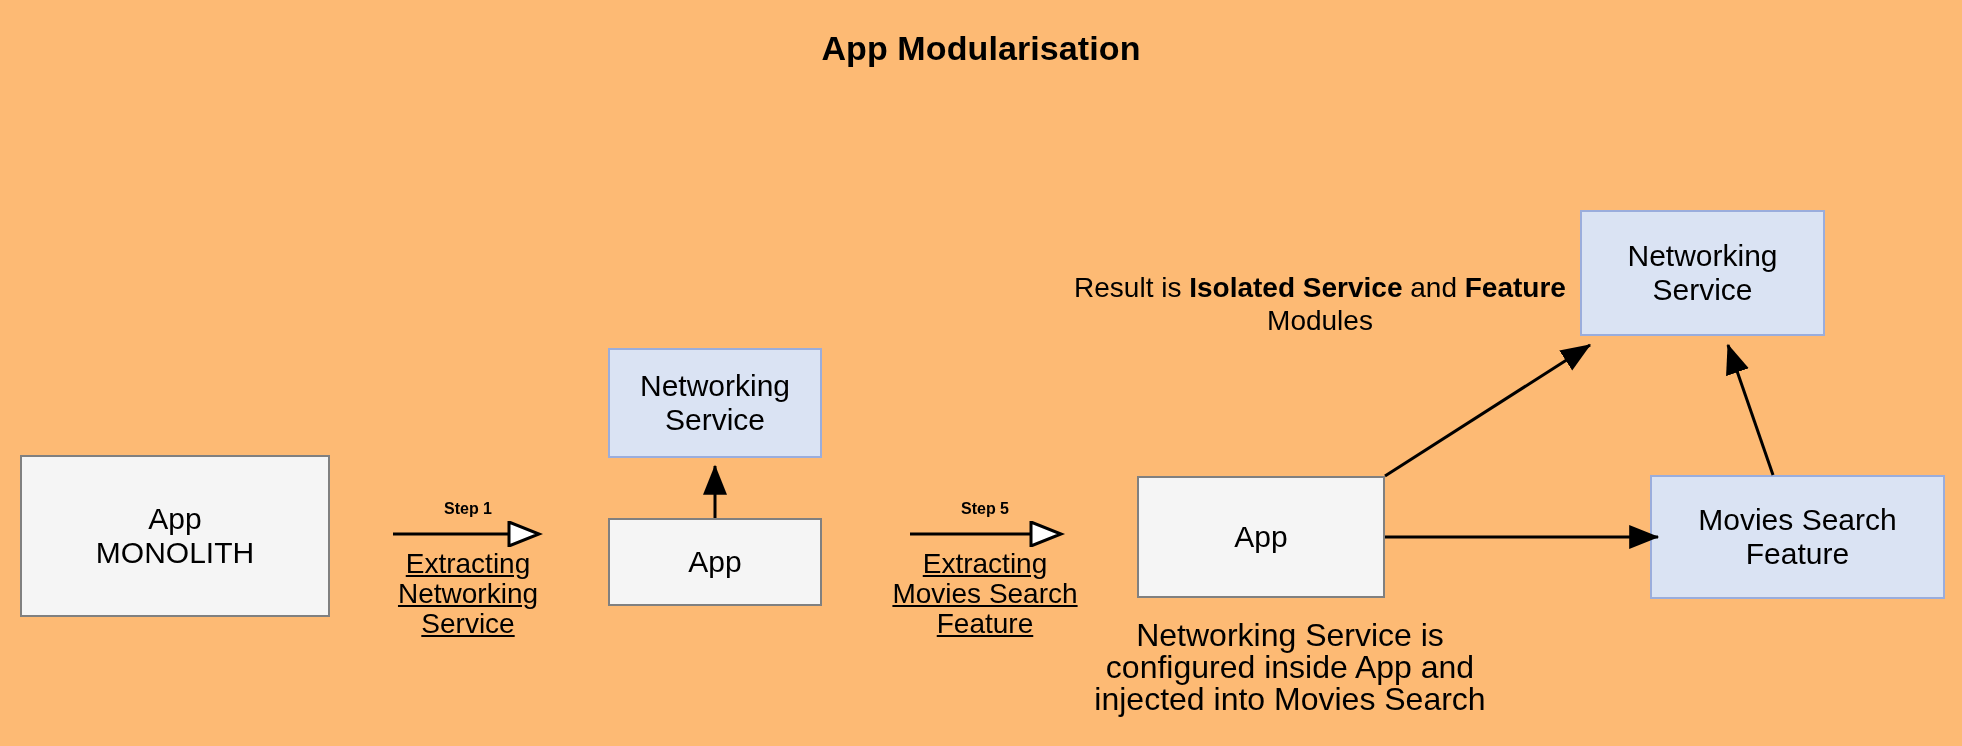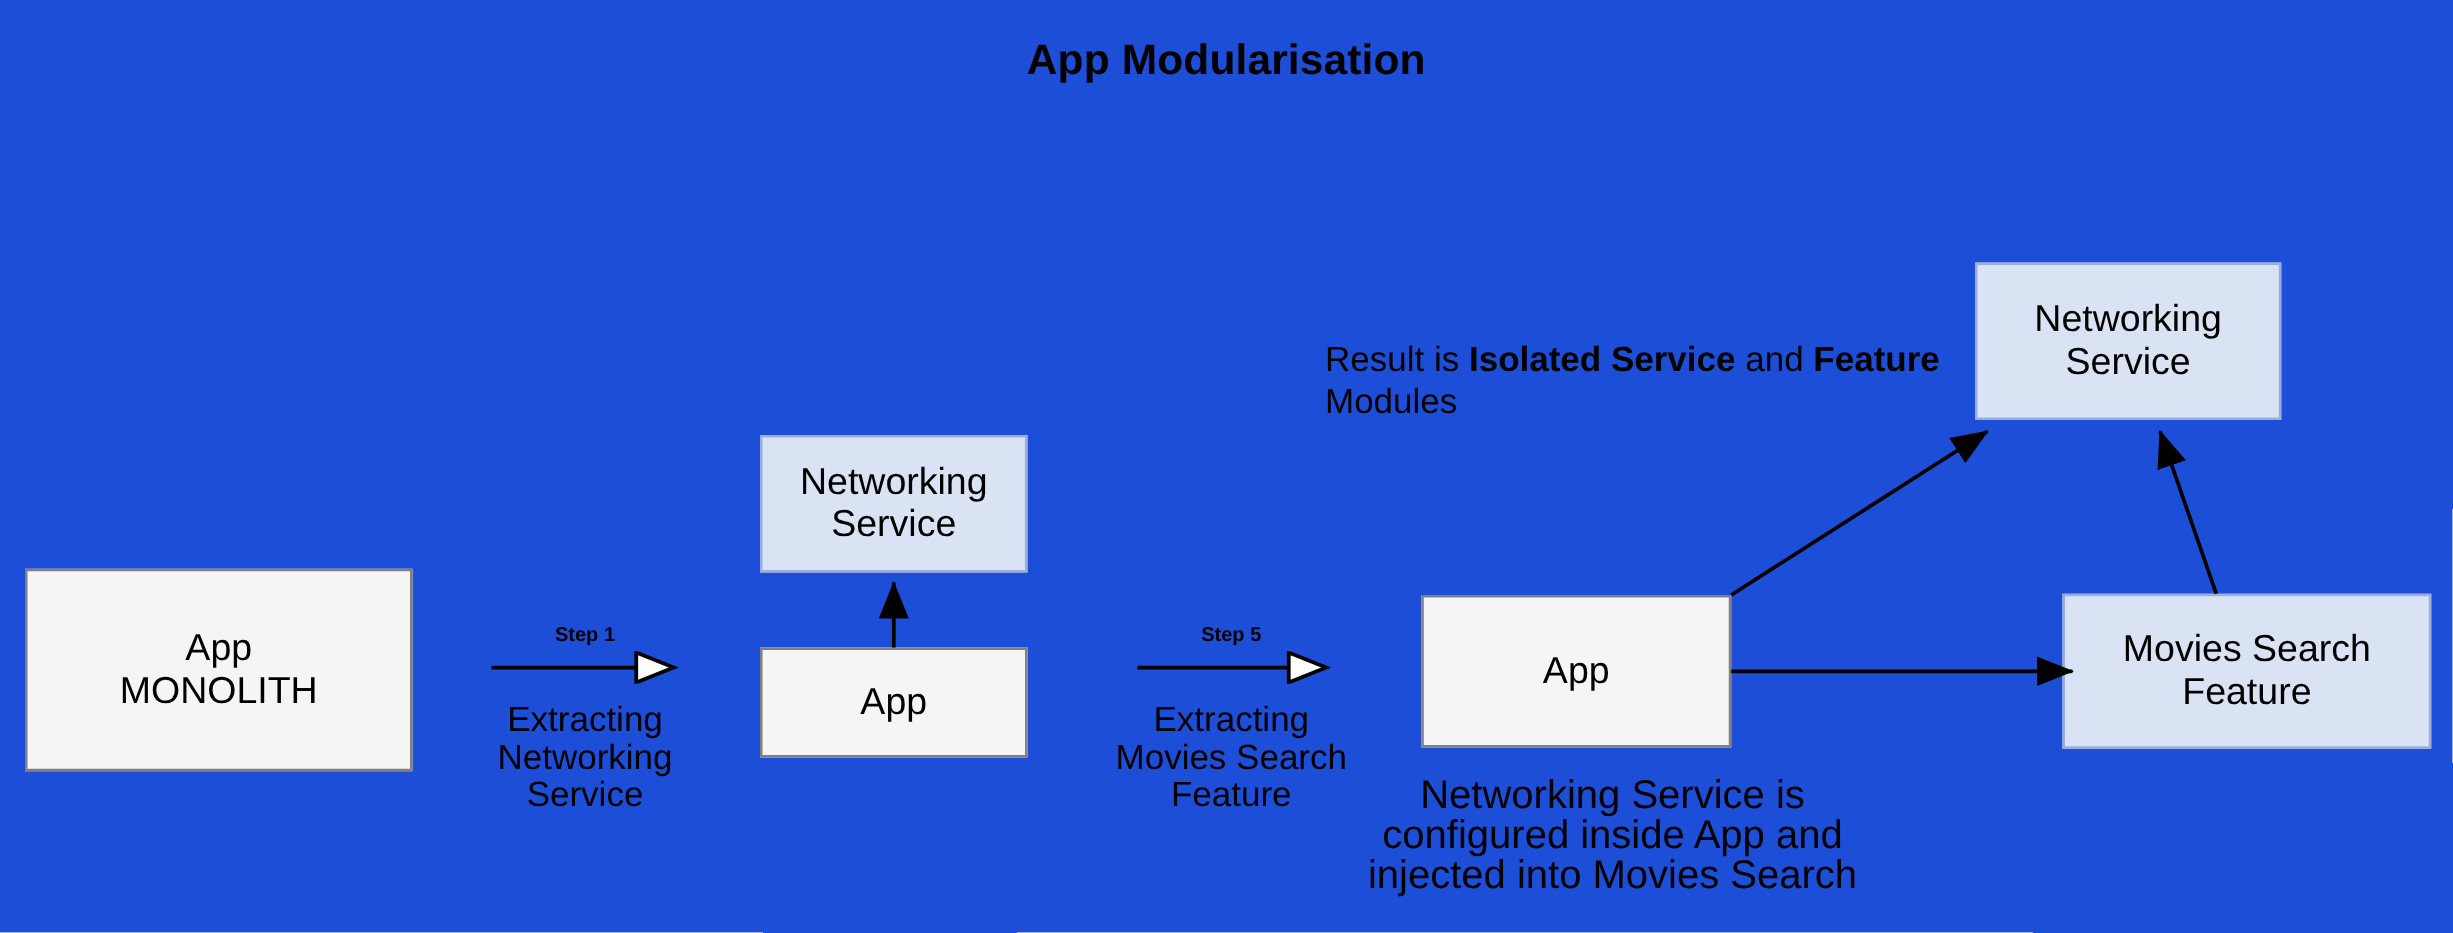--- a/index.html
+++ b/index.html
@@ -8,21 +8,21 @@
     background: #ffffff;
   }
   body {
     font-family: "Liberation Sans", sans-serif;
     color: #000000;
   }
   #canvas {
     position: relative;
     width: 1962px;
     height: 746px;
-    background: #1d4ed8;
+    background: #fdba74;
     overflow: hidden;
   }
   .abs { position: absolute; }
 
   
   #title {
     left: 0;
     top: 28px;
     width: 1962px;
     text-align: center;
@@ -73,32 +73,34 @@
   .step-label {
     font-size: 16px;
     font-weight: bold;
     line-height: 22px;
     margin-bottom: 1px;
   }
   .step-caption {
     font-size: 28px;
     line-height: 30px;
     white-space: pre-line;
-    margin-top: 14px;
+    margin-top: 2px;
+    text-decoration: underline;
   }
   .step-arrow { display: block; }
 
   #step1-group { left: 393px; top: 498px; width: 150px; }
   #step2-group { left: 875px; top: 498px; width: 220px; }
 
   
   #result-text {
     left: 1060px;
     top: 271px;
     width: 520px;
+    text-align: center;
     font-size: 28px;
     line-height: 33px;
   }
   #result-text b { font-weight: bold; }
 
   #note-text {
     left: 1035px;
     top: 619px;
     width: 510px;
     text-align: center;

